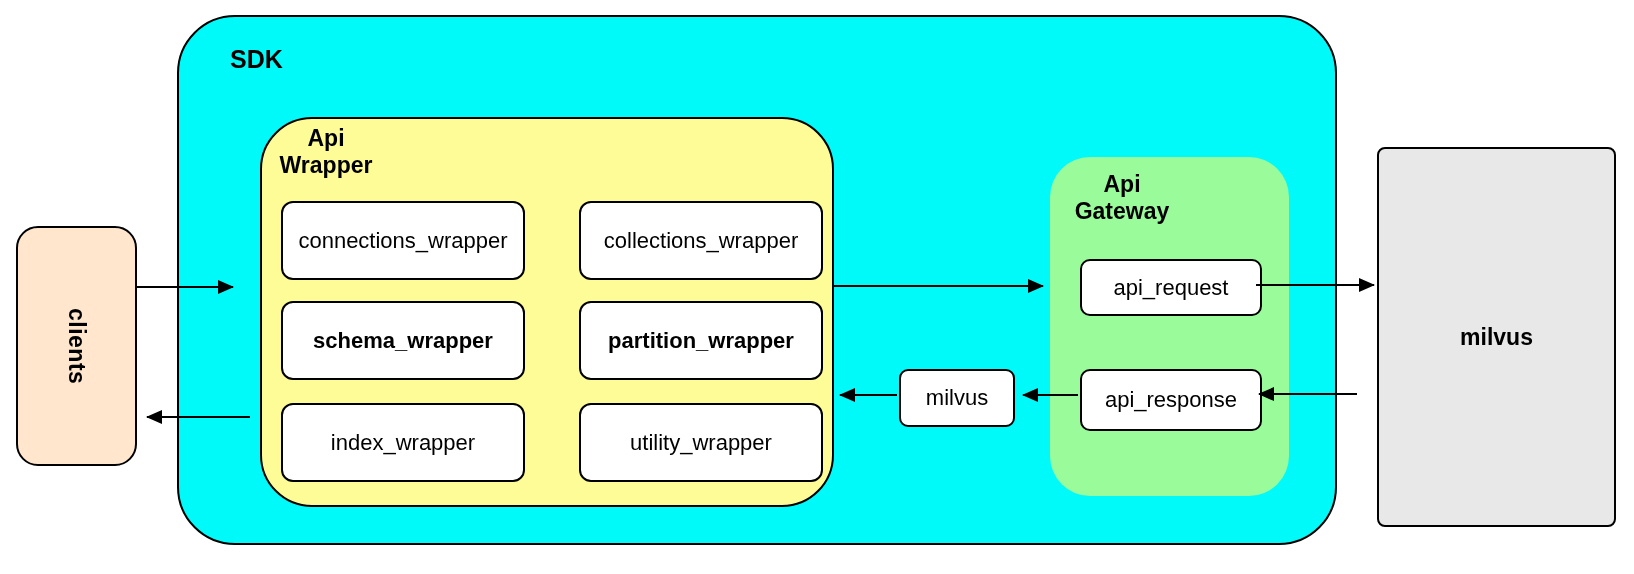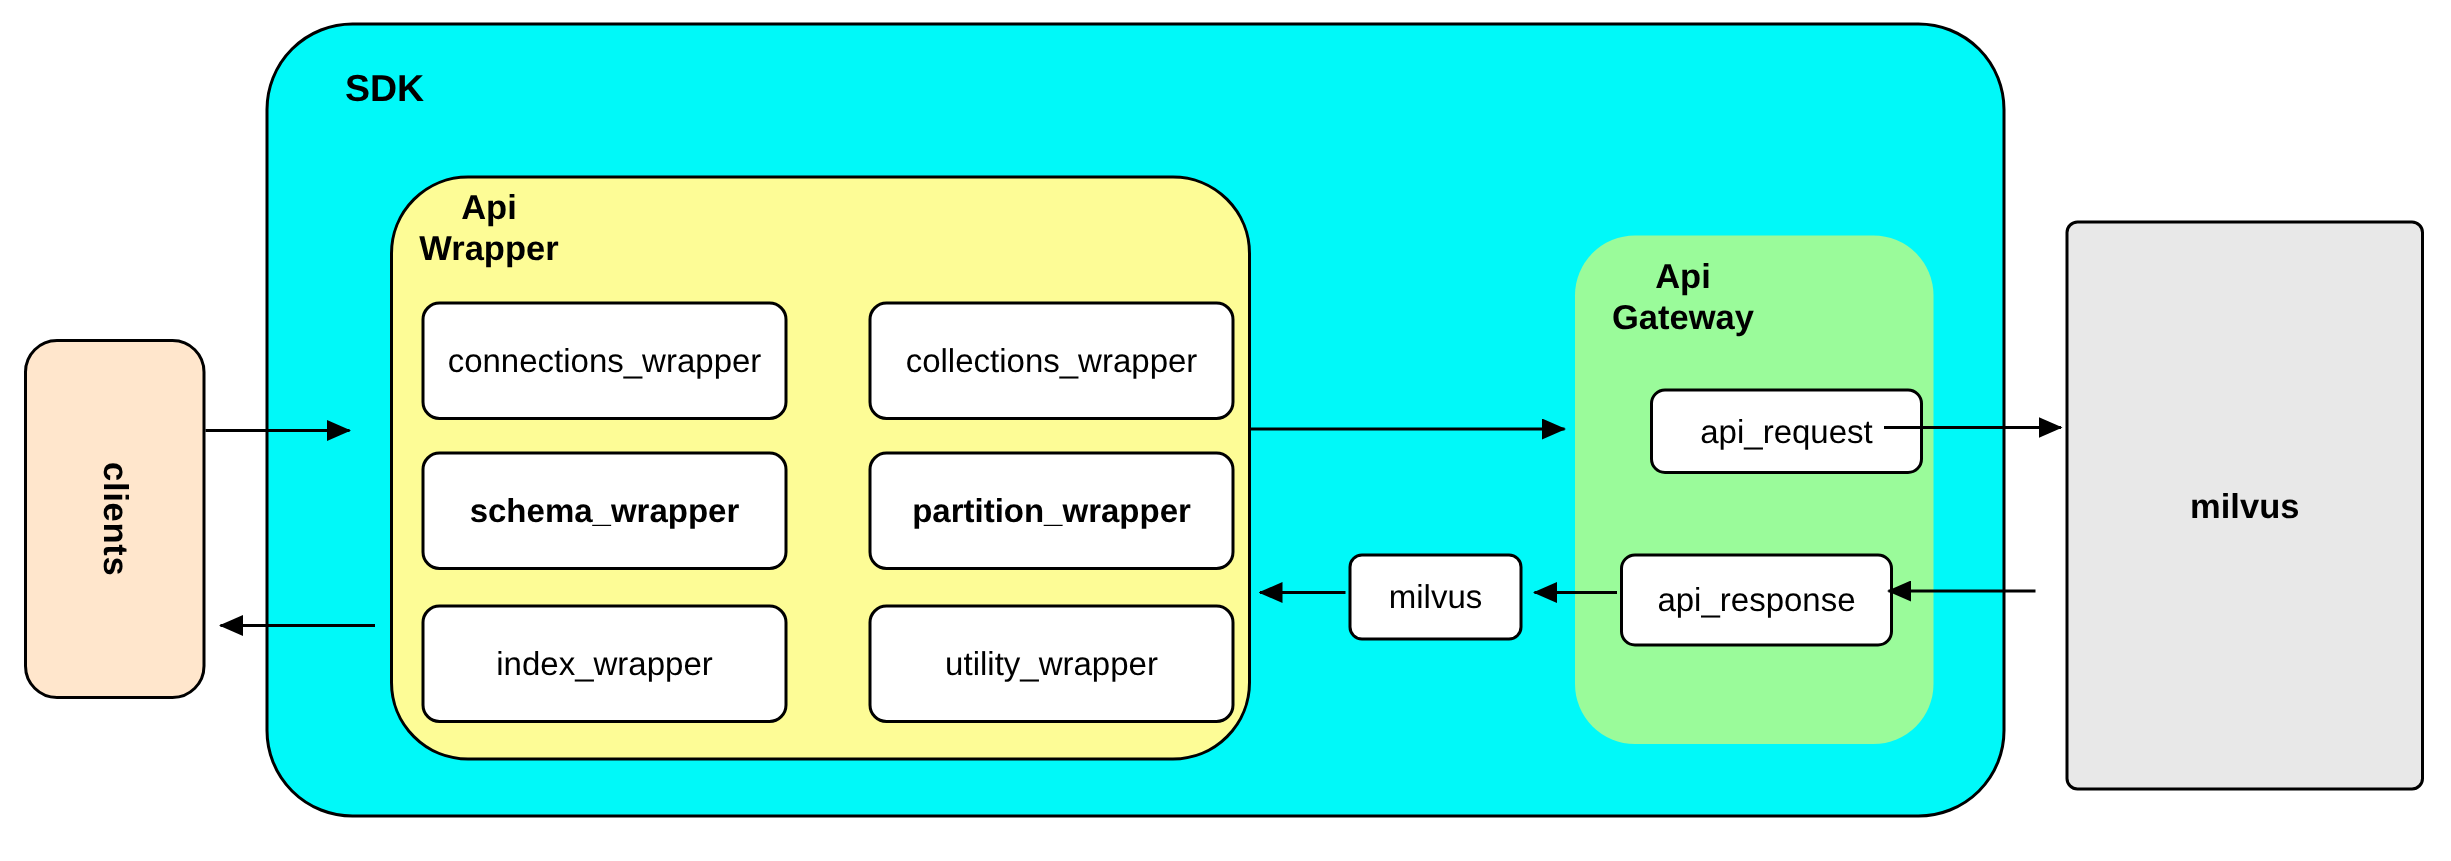--- a/index.html
+++ b/index.html
@@ -60,21 +60,21 @@
   }
   .api-gateway-label{
     position:absolute;left:24px;top:14px;width:96px;text-align:center;
     font-weight:bold;font-size:23px;line-height:27px;
   }
   .gbox{
     position:absolute;left:30px;width:178px;
     background:var(--box-fill);border:2px solid var(--stroke);border-radius:10px;
     font-size:22px;
   }
-  .gb-request{top:102px;height:53px;margin-left:20px;}
+  .gb-request{top:102px;height:53px;}
   .gb-response{top:212px;height:58px;}
 
   
   .checker{
     left:720px;top:352px;width:116px;height:58px;
     background:var(--box-fill);border:2px solid var(--stroke);border-radius:9px;
     font-size:22px;
   }
 
   

